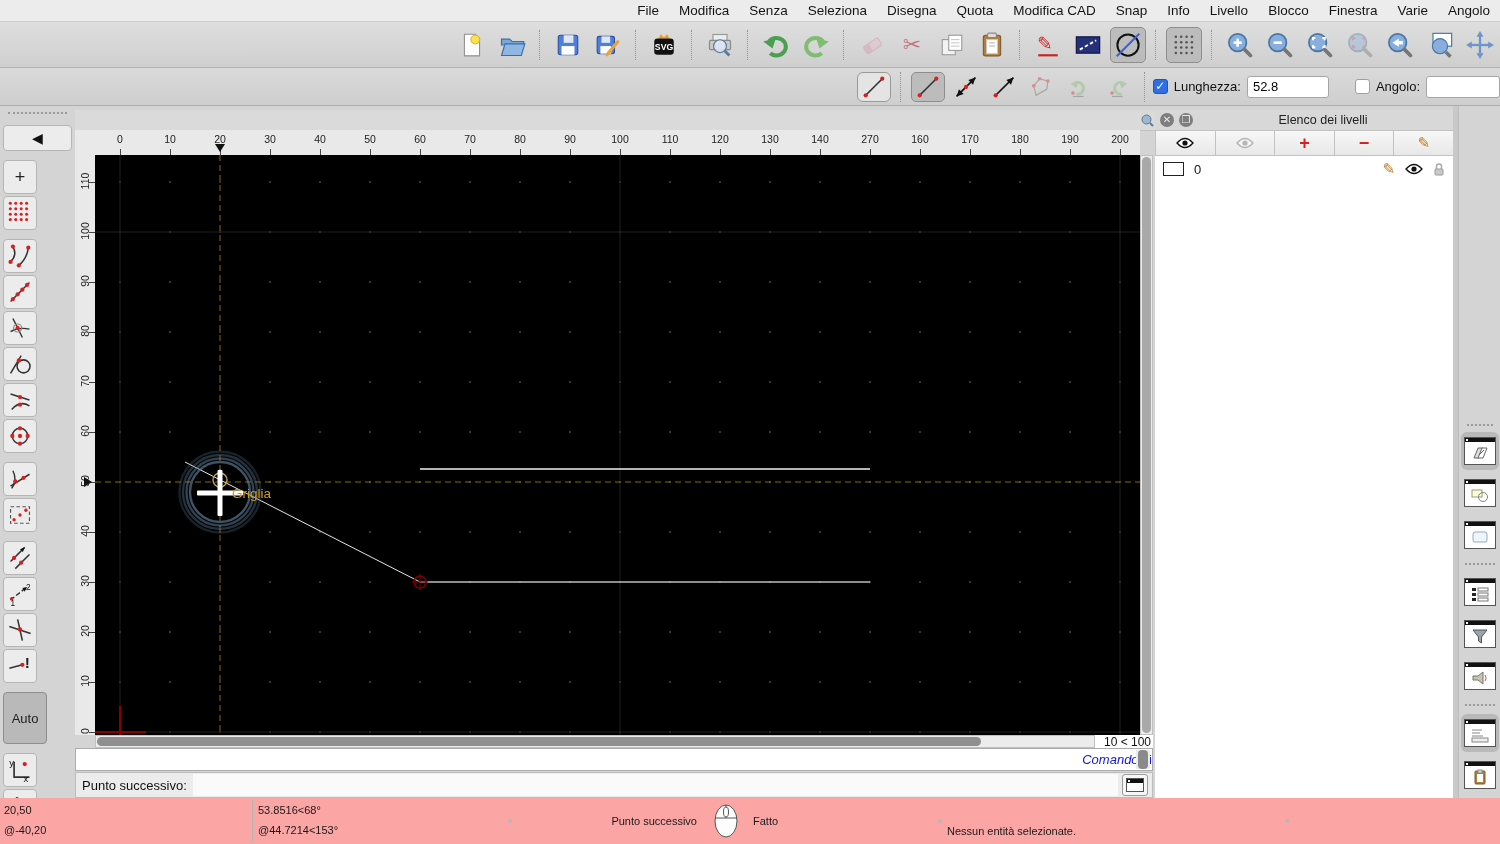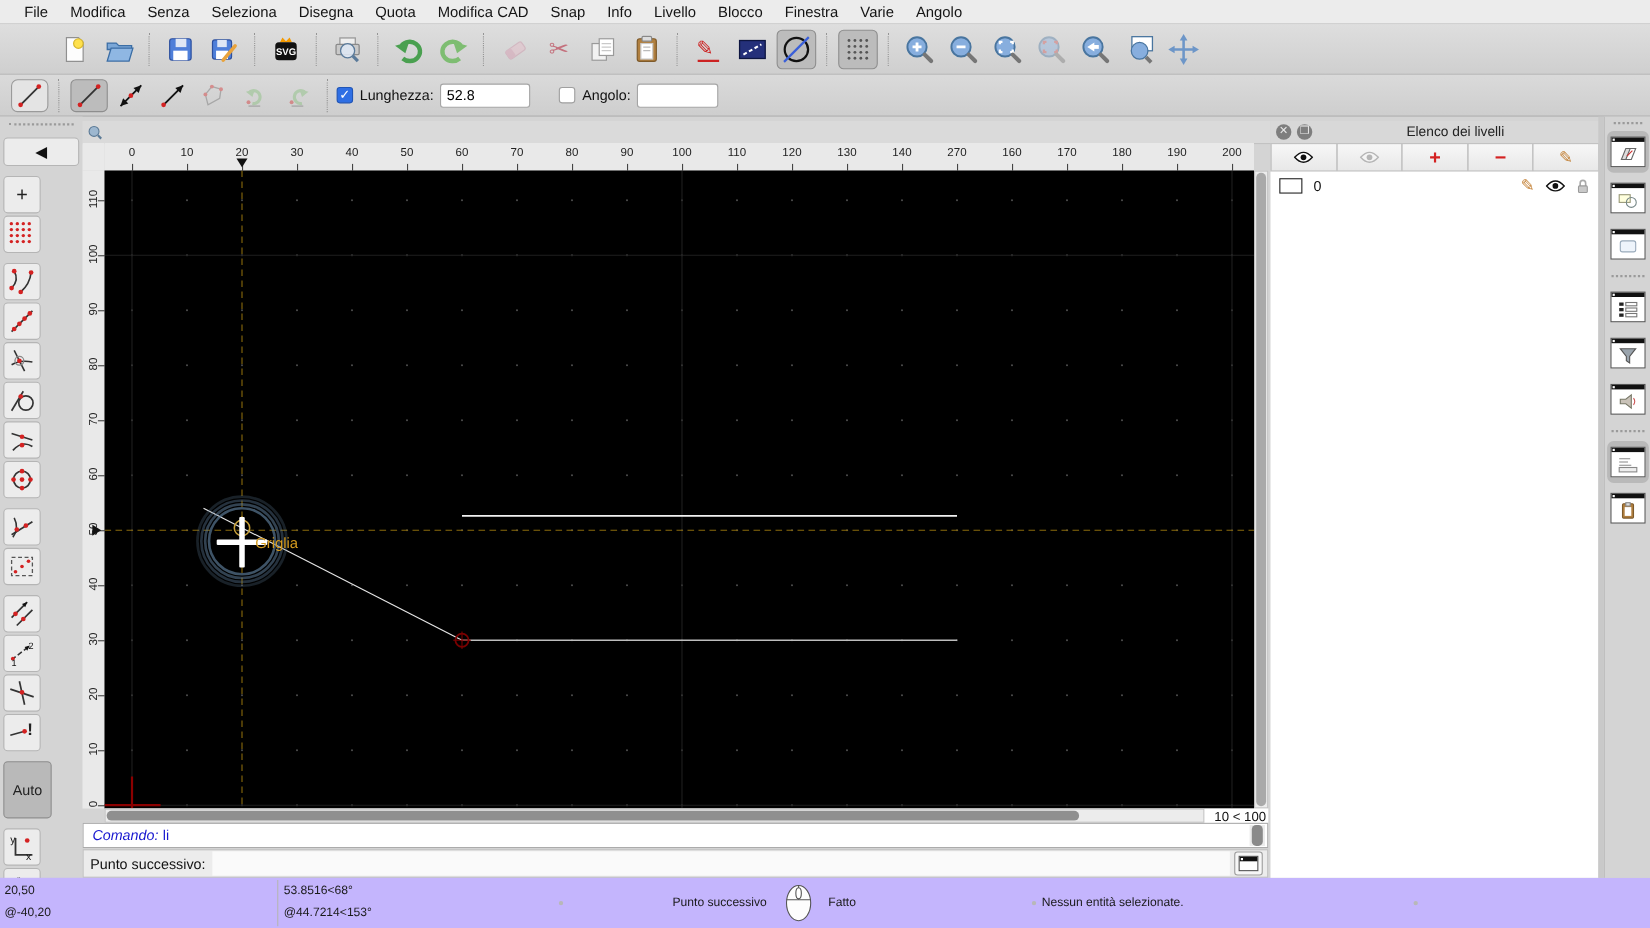--- a/index.html
+++ b/index.html
@@ -1,17 +1,17 @@
 <!DOCTYPE html>
 <html><head>
 <meta charset="utf-8">
 <style>
   html,body{margin:0;padding:0;width:1500px;height:844px;overflow:hidden;
     font-family:"Liberation Sans","DejaVu Sans",sans-serif;background:#d4d4d4;position:relative;}
-  .abs{position:absolute;}
+  .abs{position:absolute;justify-content:flex-end;}
   
   #menubar{left:0;top:0;width:1500px;height:22px;background:#ececec;border-bottom:1px solid #cfcfcf;
     display:flex;align-items:center;padding-left:12px;box-sizing:border-box;}
   .menu-item{font-size:13.5px;color:#141414;padding:0 10px;white-space:nowrap;cursor:default;}
   
   #toolbar-main{left:0;top:22px;width:1500px;height:46px;background:linear-gradient(#dedede,#cfcfcf);
     border-bottom:1px solid #b2b2b2;display:flex;align-items:center;padding-left:48px;box-sizing:border-box;}
   #toolbar-tool{left:0;top:68px;width:1500px;height:38px;background:linear-gradient(#dadada,#cecece);
     border-bottom:1px solid #aeaeae;display:flex;align-items:center;padding-left:8px;box-sizing:border-box;}
   .tb-btn{width:36px;height:36px;display:flex;align-items:center;justify-content:center;border-radius:5px;
@@ -66,21 +66,21 @@
   #cmd-history .prefix{font-style:italic;margin-right:4px;}
   #cmd-hist-scroll{left:1136px;top:750px;width:14px;height:19px;background:#ececec;}
   #cmd-hist-scroll .thumb{position:absolute;left:2px;top:0;width:10px;height:19px;background:#8a8a8a;border-radius:4px;}
   #cmd-prompt{left:75px;top:772px;width:1078px;height:26px;background:#ececec;border:1px solid #bdbdbd;
     box-sizing:border-box;display:flex;align-items:center;}
   #cmd-prompt .lbl{font-size:13px;color:#111;padding:0 6px;white-space:nowrap;}
   #cmd-prompt input{flex:1;height:20px;border:none;background:#fafafa;font-family:inherit;font-size:13px;outline:none;}
   #cmd-dock-btn{width:24px;height:20px;margin:0 4px;background:#f6f6f6;border:1px solid #9c9c9c;border-radius:3px;
     display:flex;align-items:center;justify-content:center;}
   
-  #statusbar{left:0;top:798px;width:1500px;height:46px;background:#c4b5fd;font-size:11px;color:#1a1a1a;}
+  #statusbar{left:0;top:798px;width:1500px;height:46px;background:#fca5a5;font-size:11px;color:#1a1a1a;}
   #statusbar .line1{position:absolute;top:6px;}
   #statusbar .line2{position:absolute;top:26px;}
   .st-sep{position:absolute;top:2px;width:1px;height:42px;background:#b5b5b5;}
   .st-dot{position:absolute;width:4px;height:4px;border-radius:2px;background:#b8b8b8;}
   
   #layer-title{left:1155px;top:110px;width:298px;height:20px;background:#d8d8d8;border-bottom:1px solid #c0c0c0;
     display:flex;align-items:center;}
   #layer-title .t{flex:1;text-align:center;font-size:12.5px;color:#222;}
   .win-ctl{width:14px;height:14px;border-radius:8px;background:#7e7e7e;color:#e9e9e9;font-size:10px;line-height:14px;
     text-align:center;margin-left:5px;}
@@ -956,21 +956,21 @@
   <span class="abs" style="left:712px;top:5px;">
     <svg width="28" height="36" viewBox="0 0 28 36">
       <ellipse cx="14" cy="18" rx="11" ry="16" fill="#fdfdfd" stroke="#555"></ellipse>
       <line x1="3" y1="15" x2="25" y2="15" stroke="#555"></line>
       <line x1="14" y1="2" x2="14" y2="15" stroke="#555"></line>
       <ellipse cx="14" cy="9" rx="2.5" ry="5" fill="#fff" stroke="#555"></ellipse>
     </svg>
   </span>
   <span class="line1" style="left:753px;top:17px;">Fatto</span>
   <span class="st-dot" style="left:938px;top:21px;"></span>
-  <span class="line1" style="left:947px;top:17px;">Nessun entità selezionate.</span>
+  <span class="line1" style="left:947px;top:27px;">Nessun entità selezionate.</span>
   <span class="st-dot" style="left:1285px;top:21px;"></span>
 </div>
 
 <div id="layer-title" class="abs">
   <span class="win-ctl">✕</span>
   <span class="win-ctl">❐</span>
   <span class="t">Elenco dei livelli</span>
 </div>
 <div id="layer-toolbar" class="abs">
     <div class="lt-btn">

